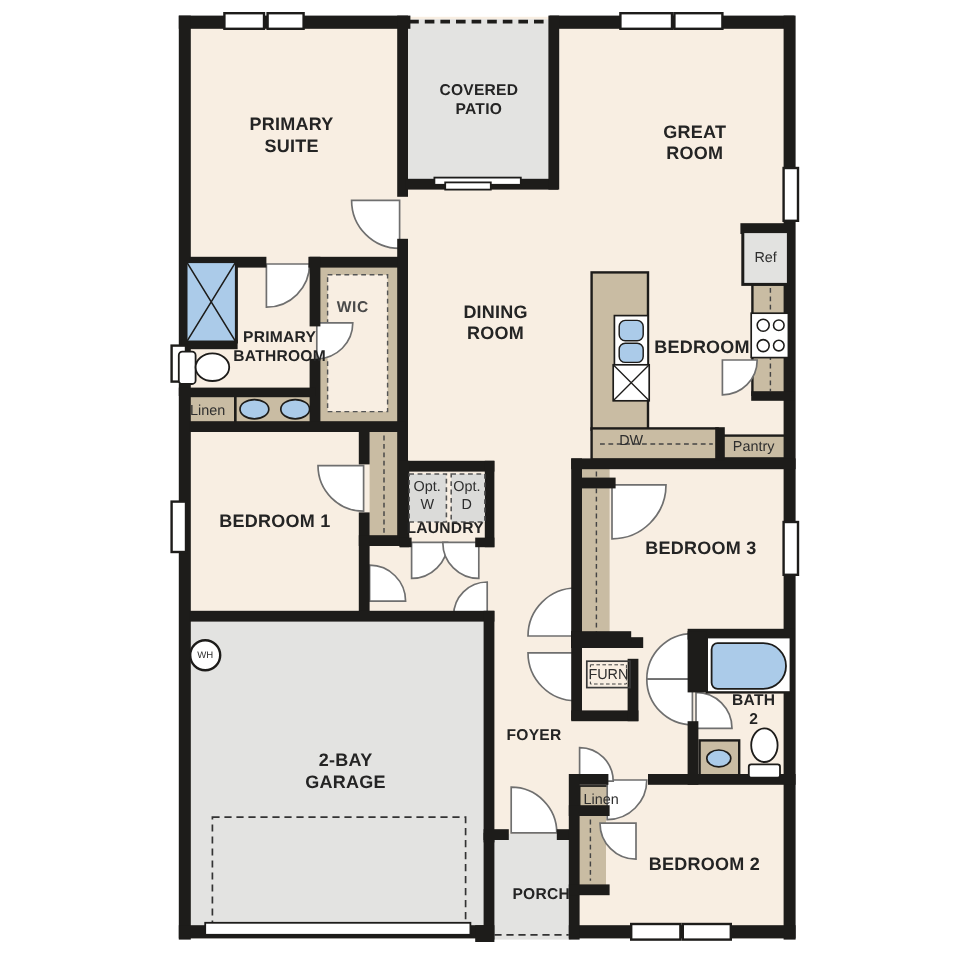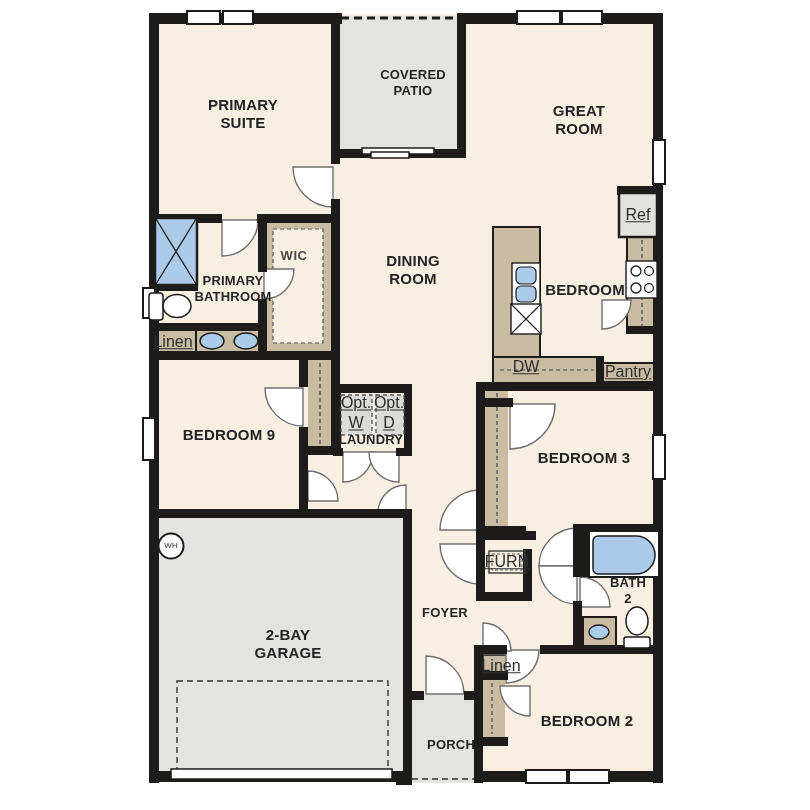--- a/index.html
+++ b/index.html
@@ -2,21 +2,21 @@
 <html><head>
 <meta charset="utf-8">
 <style>
   html,body{margin:0;padding:0;background:#ffffff;}
   #stage{position:relative;width:810px;height:810px;background:#ffffff;overflow:hidden;}
   #plan-svg{position:absolute;left:0;top:0;}
   .lbl{position:absolute;transform:translate(-50%,-50%);white-space:pre-line;text-align:center;
        font-family:"Liberation Sans",sans-serif;color:#242424;line-height:1.22;}
   .room{font-weight:bold;font-size:15px;letter-spacing:.2px;}
   .room-sm{font-weight:bold;font-size:13px;letter-spacing:.2px;}
-  .fix{font-size:16px;color:#2e2e2e;text-decoration:underline;}
+  .fix{font-size:12px;color:#2e2e2e;}
   .fix-sm{font-size:8px;color:#2e2e2e;}
   .wic{font-weight:bold;font-size:13px;color:#4a4a4a;letter-spacing:.5px;}
 </style>
 </head>
 <body>
 
 <div id="stage">
   <svg id="plan-svg" width="810" height="810" viewBox="0 0 810 810">
 
     <g>
@@ -173,31 +173,31 @@
       <rect x="589" y="531" width="70" height="46" fill="#ffffff" stroke="#1d1c1a" stroke-width="2"></rect>
       <path d="M598,536 h38 a19,19 0 0 1 0,38 h-38 a5,5 0 0 1 -5,-5 v-28 a5,5 0 0 1 5,-5 Z" fill="#abcbe9" stroke="#1d1c1a" stroke-width="1.5"></path>
       <ellipse cx="599" cy="632" rx="10" ry="7" fill="#abcbe9" stroke="#1d1c1a" stroke-width="1.4"></ellipse>
       <ellipse cx="637" cy="621" rx="11" ry="14" fill="#ffffff" stroke="#1d1c1a" stroke-width="1.5"></ellipse>
       <rect x="624" y="637" width="26" height="11" rx="2" fill="#ffffff" stroke="#1d1c1a" stroke-width="1.5"></rect>
     </g>
   </svg>
 
   <div class="lbl room" style="left:243px;top:114px;">PRIMARY
 SUITE</div>
-  <div class="lbl room-sm" style="left:399px;top:83px;margin-left:14px;">COVERED
+  <div class="lbl room-sm" style="left:399px;top:83px;">COVERED
 PATIO</div>
   <div class="lbl room" style="left:563px;top:120px;margin-left:16px;">GREAT
 ROOM</div>
   <div class="lbl room" style="left:413px;top:270px;">DINING
 ROOM</div>
   <div class="lbl room" style="left:585px;top:290px;">BEDROOM</div>
   <div class="lbl room-sm" style="left:233px;top:289px;">PRIMARY
 BATHROOM</div>
   <div class="lbl wic" style="left:294px;top:256px;">WIC</div>
-  <div class="lbl room" style="left:229px;top:435px;">BEDROOM 9</div>
+  <div class="lbl room" style="left:229px;top:435px;">BEDROOM 1</div>
   <div class="lbl room-sm" style="left:371px;top:440px;">LAUNDRY</div>
   <div class="lbl room" style="left:584px;top:458px;">BEDROOM 3</div>
   <div class="lbl room" style="left:288px;top:644px;">2-BAY
 GARAGE</div>
   <div class="lbl room-sm" style="left:445px;top:613px;">FOYER</div>
   <div class="lbl room-sm" style="left:628px;top:591px;">BATH
 2</div>
   <div class="lbl room" style="left:587px;top:721px;">BEDROOM 2</div>
   <div class="lbl room-sm" style="left:444px;top:745px;padding-left:14px;">PORCH</div>
 

